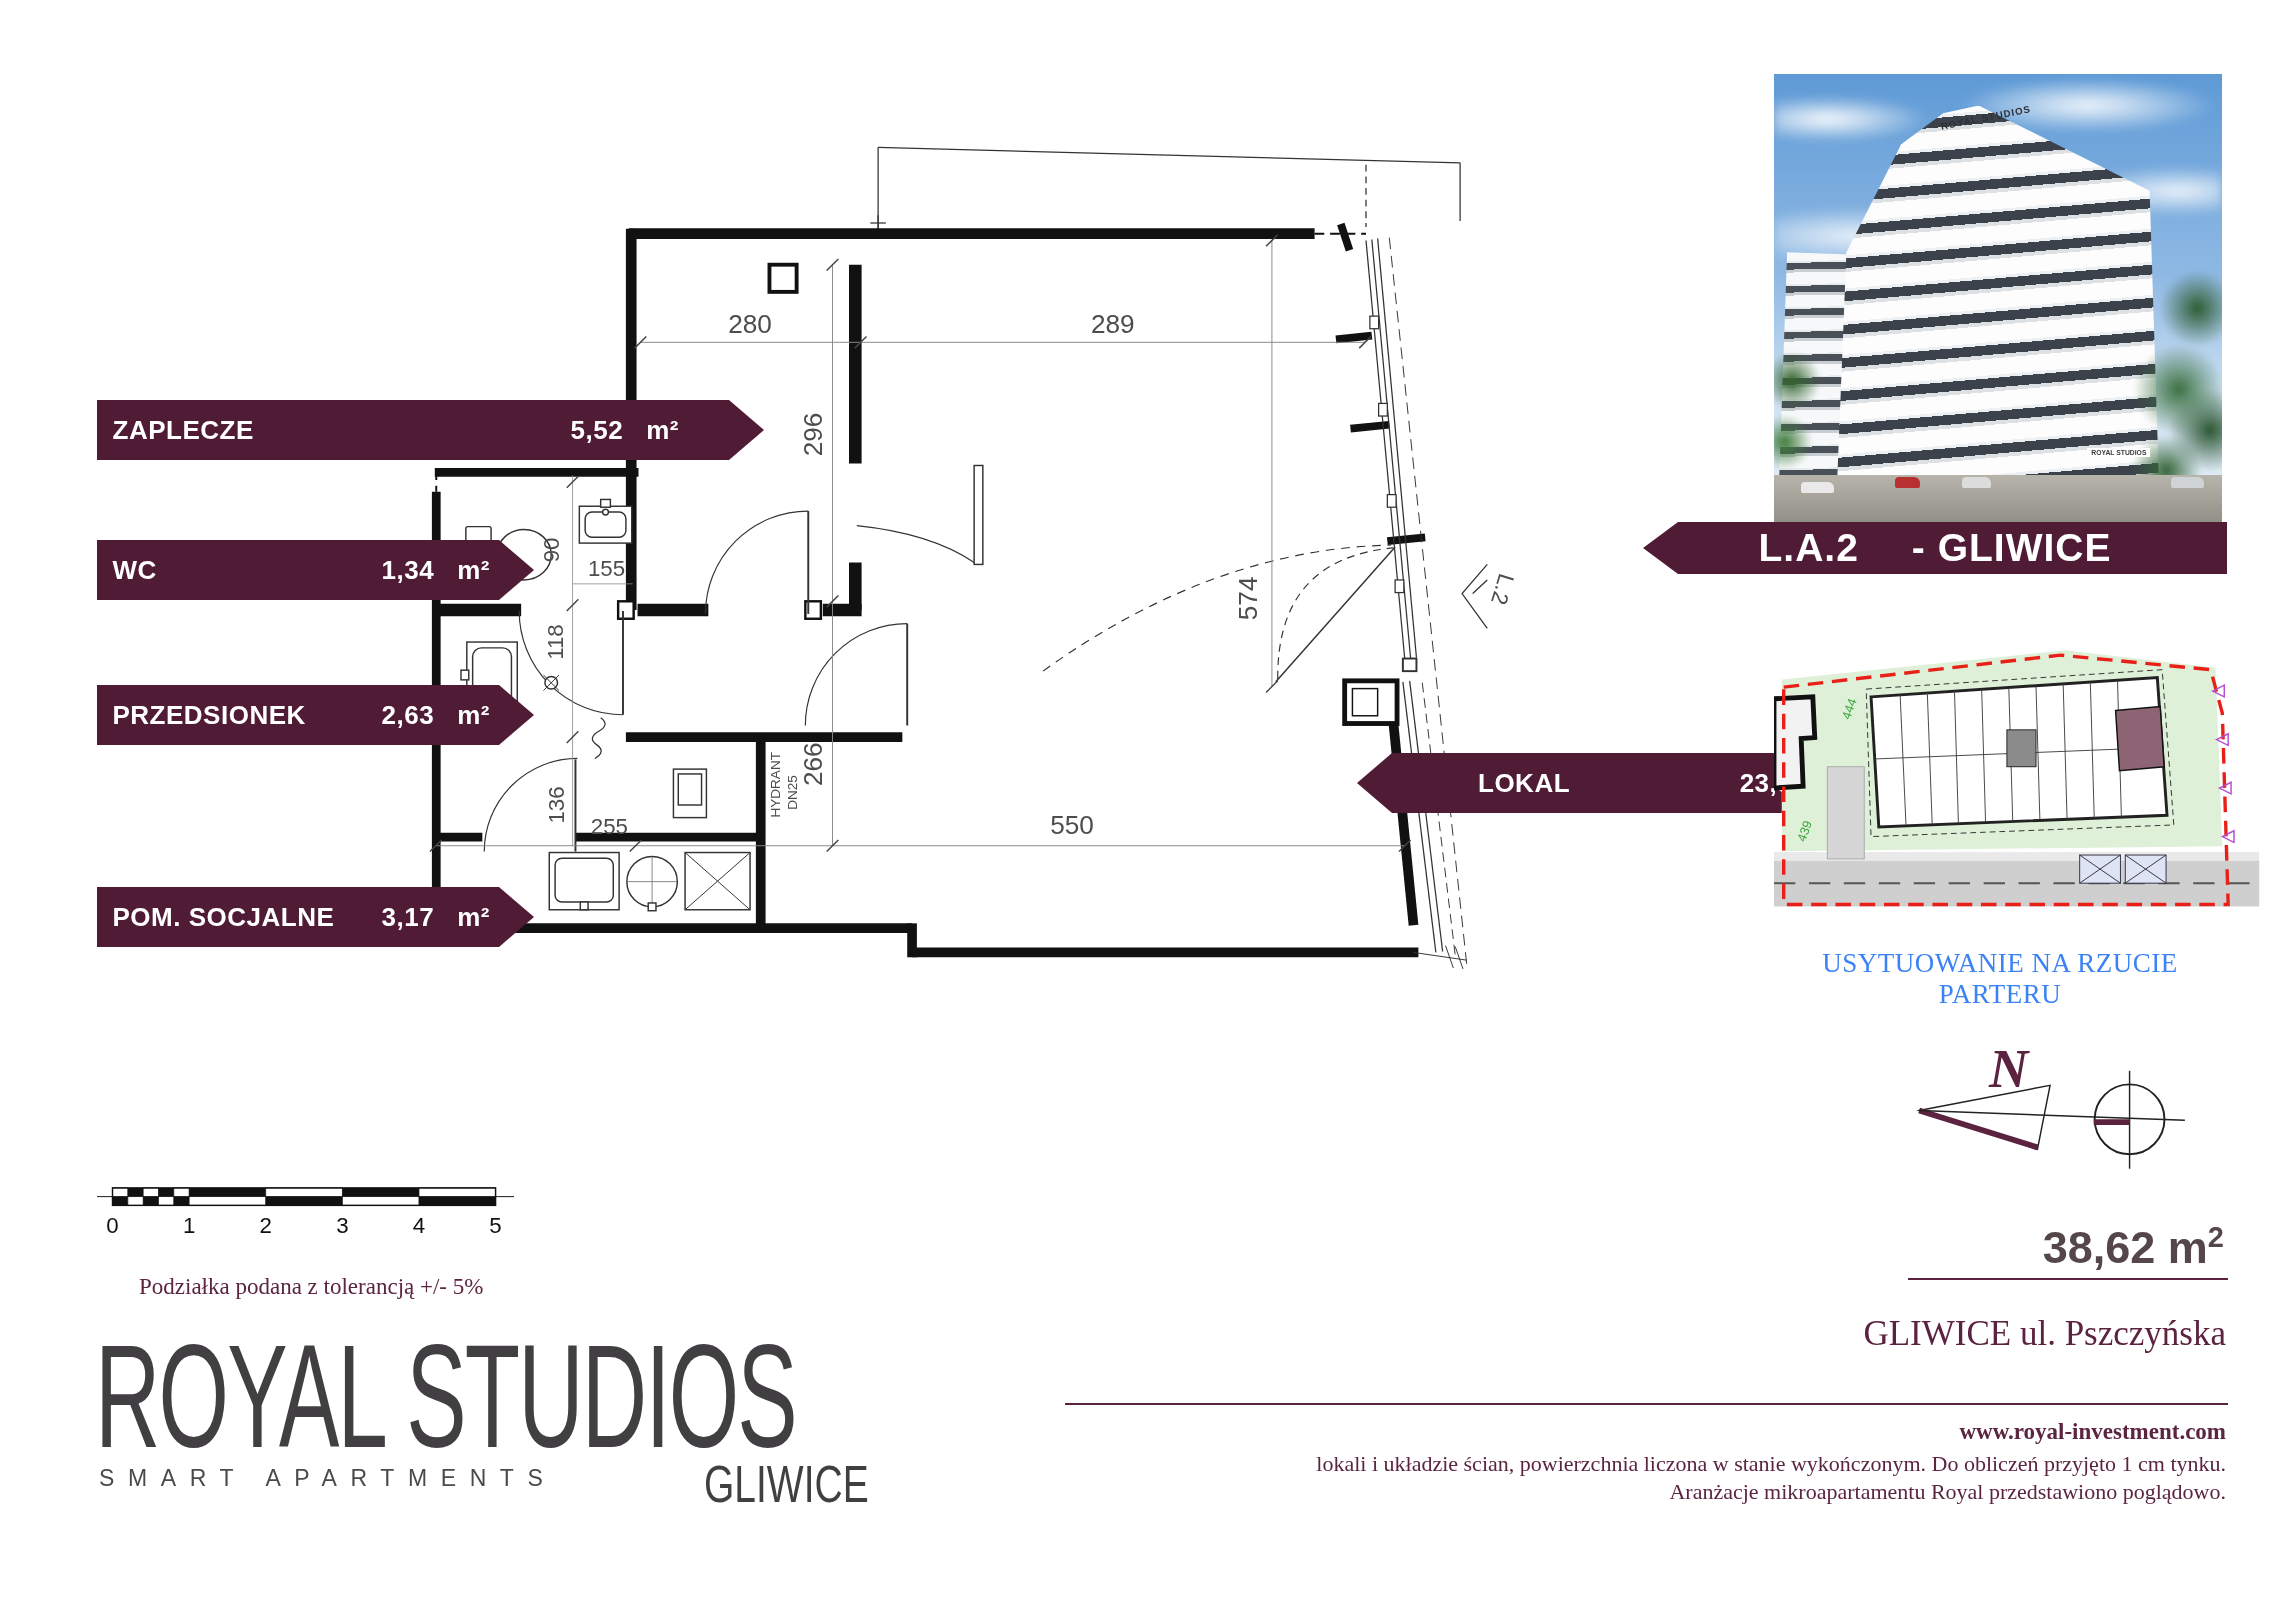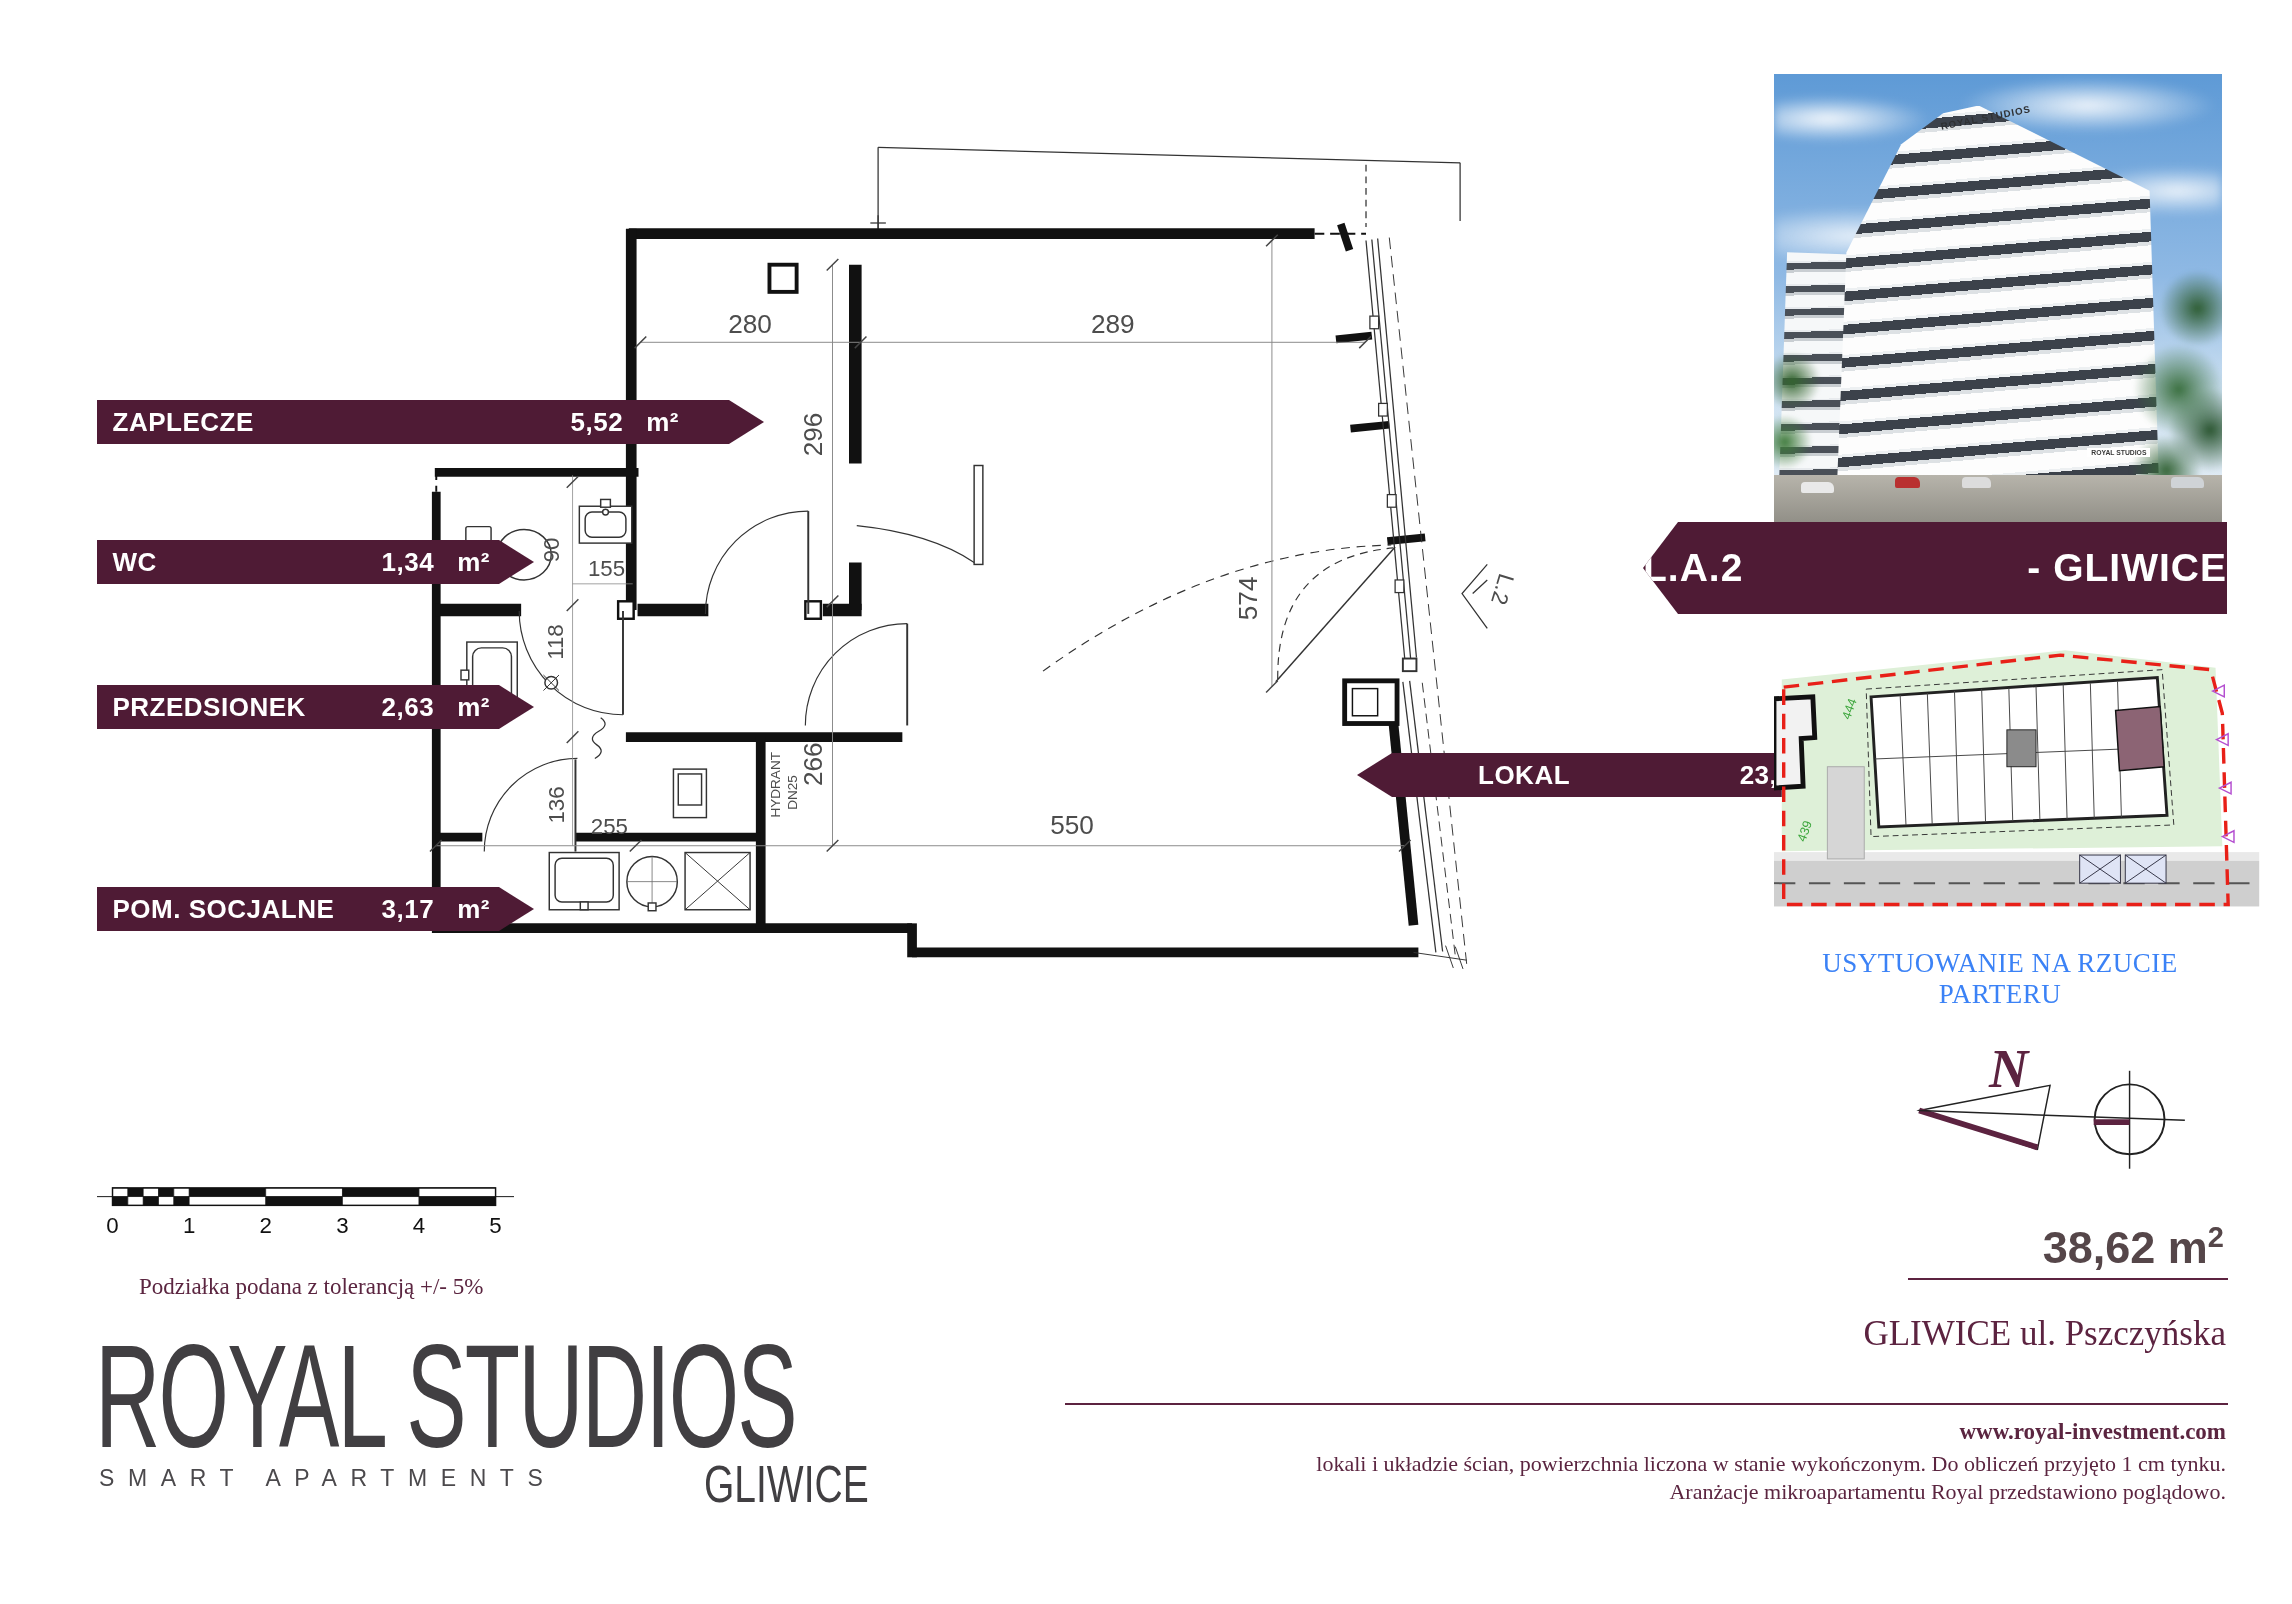--- a/index.html
+++ b/index.html
@@ -1,28 +1,28 @@
 <!DOCTYPE html>
 <html><head>
 <meta charset="utf-8">
 <style>
   html,body{margin:0;padding:0;background:#888;}
   #page{position:relative;width:2293px;height:1605px;background:#ffffff;overflow:hidden;
         font-family:"Liberation Sans",sans-serif;}
   
   .banner{position:absolute;background:#4f1b35;color:#fff;display:flex;align-items:center;
-          font-weight:bold;font-size:26px;letter-spacing:0.5px;height:44px;}
+          font-weight:bold;font-size:26px;letter-spacing:0.5px;height:60px;}
   .banner.pt-right{clip-path:polygon(0 0,calc(100% - 35px) 0,100% 50%,calc(100% - 35px) 100%,0 100%);}
   .banner.pt-left{clip-path:polygon(35px 0,100% 0,100% 100%,35px 100%,0 50%);}
   .banner .b-label{padding-left:15.5px;}
   .banner .b-spacer{flex:1;}
   .banner .b-val{text-align:right;}
   .banner .b-unit{margin-left:23px;}
-  #banner-la2{left:1643px;top:522px;width:584px;height:92px;font-size:39px;letter-spacing:1px;
-              justify-content:space-between;gap:53px;}
+  #banner-la2{left:1643px;top:522px;width:584px;height:52px;font-size:39px;letter-spacing:1px;
+              justify-content:center;gap:53px;}
   
   #plan-svg{position:absolute;left:388px;top:126px;}
   .dimtxt{fill:#4d4d4d;font-size:27px;font-family:"Liberation Sans",sans-serif;}
   .dimtxt.small{font-size:23px;}
   .tinytxt{fill:#4d4d4d;font-size:14px;font-family:"Liberation Sans",sans-serif;}
   
   #photo{position:absolute;left:1774px;top:74px;width:448px;height:450px;overflow:hidden;
          background:linear-gradient(180deg,#5e9ad6 0%,#8fb9e4 45%,#cfe2f2 72%,#e9f0f6 100%);}
   #clouds{position:absolute;inset:0;filter:blur(4.9px);background:
     radial-gradient(ellipse 146px 33px at 12% 10%,rgba(255,255,255,.95),transparent 70%),

